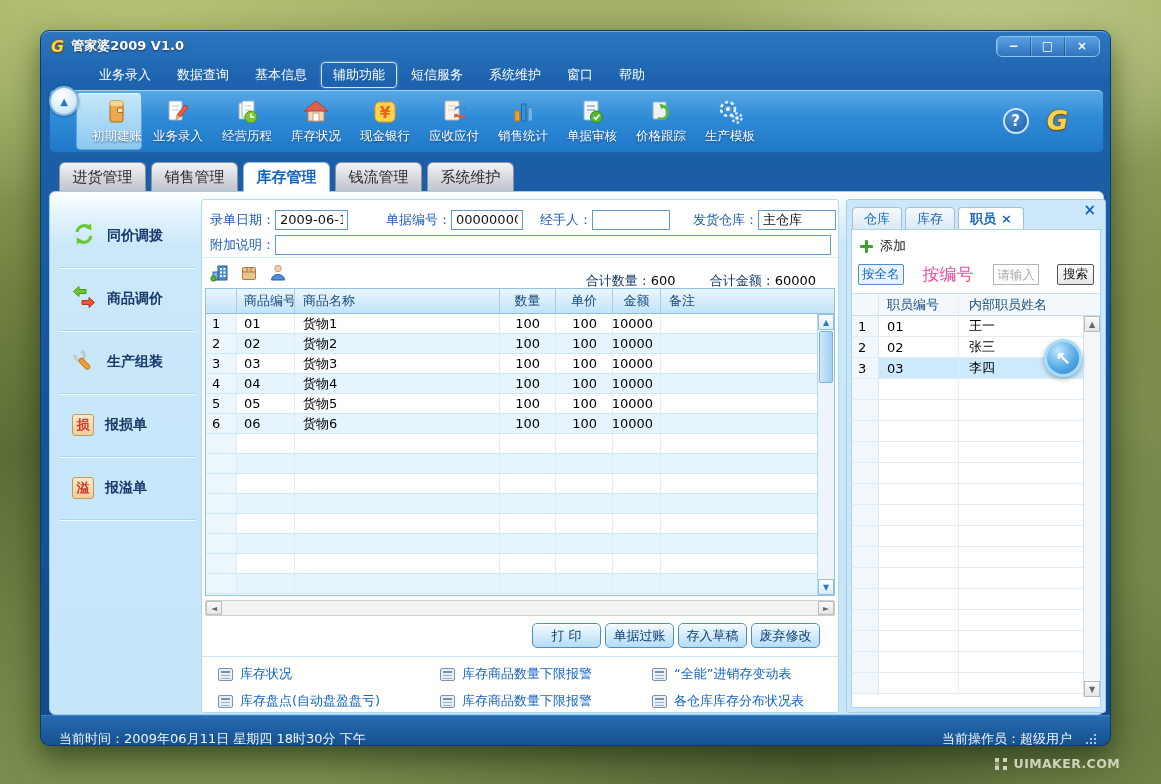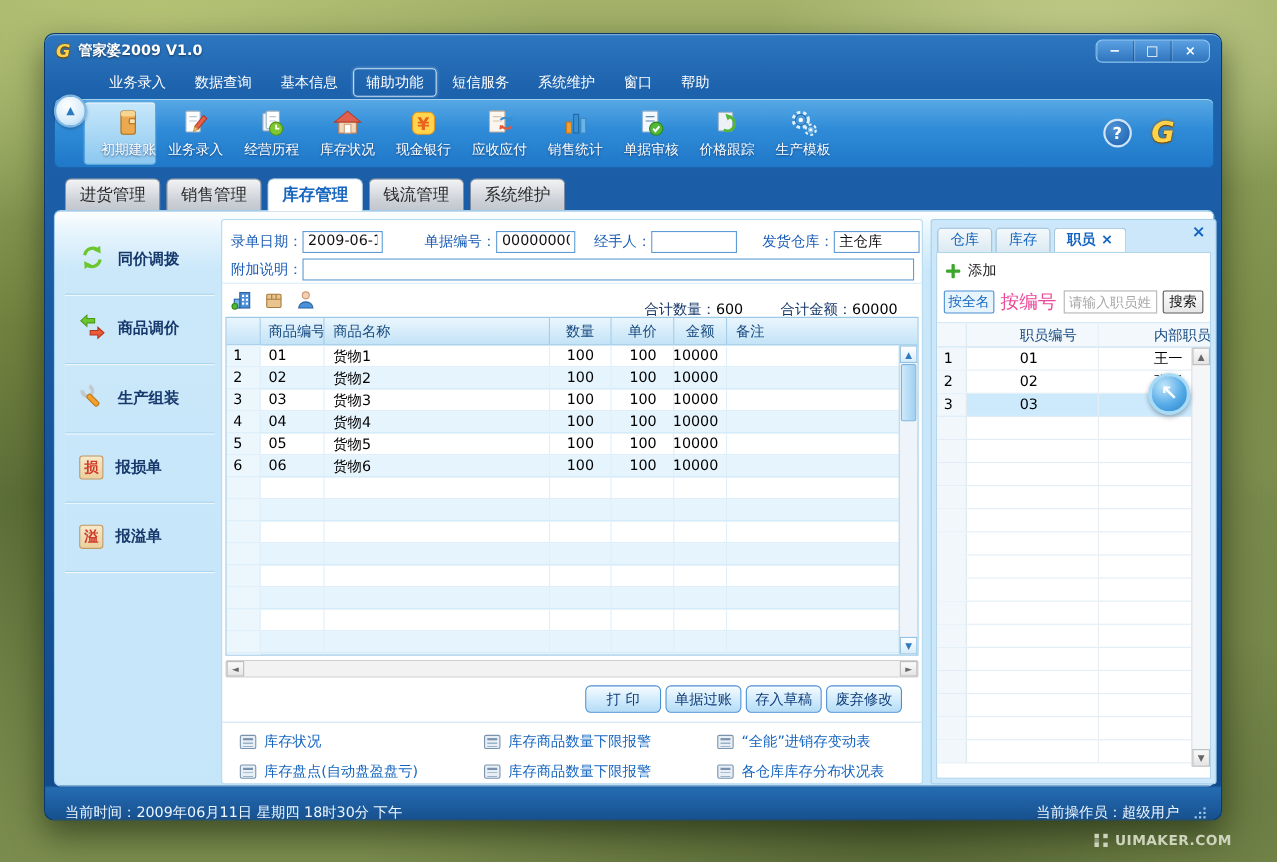--- a/index.html
+++ b/index.html
@@ -135,30 +135,30 @@
   .rp-tabs { position:absolute; top:7px; left:5px; display:flex; gap:3px; }
   .rp-tab { height:25px; line-height:21px; padding:0 11px; font-size:13px; color:#1565c0;
     background:linear-gradient(180deg,#f4f9fc,#d9e8f2); border:1px solid #9fc0d8; border-radius:4px 4px 0 0; }
   .rp-tab.active { background:#fff; border-bottom-color:#fff; font-weight:bold; }
   .rp-tab .tab-x { margin-left:5px; font-weight:bold; color:#1565c0; }
   .rp-card { position:absolute; left:4px; right:4px; top:29px; bottom:4px; background:#fff; border:1px solid #b0d4ea; overflow:hidden; }
   .rp-add-row { display:flex; align-items:center; gap:7px; padding:7px 8px 5px 8px; font-size:13px; color:#222; }
   .plus-ic { width:13px; height:13px; position:relative; }
   .plus-ic::before { content:""; position:absolute; left:0; right:0; top:5px; height:3px; background:#3aa62a; border-radius:1px; }
   .plus-ic::after { content:""; position:absolute; top:0; bottom:0; left:5px; width:3px; background:#3aa62a; border-radius:1px; }
-  .rp-filter { display:flex; align-items:center; gap:5px; padding:2px 6px 6px 6px; }
+  .rp-filter { display:flex; align-items:center; gap:18px; padding:2px 6px 6px 6px; }
   .by-name { font-size:12.5px; color:#1565c0; border:1px solid #4a8fd4; background:#e8f4fd; padding:1px 3px; border-radius:2px; }
   .by-code { font-size:17px; color:#ec4899; padding:1px 1px; white-space:nowrap; }
   .rp-search-input { flex:1; min-width:0; height:21px; border:1px solid #b4b4b4; font-size:12.5px; padding:0 4px;
     font-family:"DejaVu Sans","Liberation Sans",sans-serif; }
   .rp-search-input::placeholder { color:#a8a8a8; }
   .search-btn { height:21px; padding:0 5px; font-size:12.5px; color:#111; border:1px solid #555; border-radius:2px;
     background:linear-gradient(180deg,#fdfdfd,#e6e6e6); font-family:"DejaVu Sans","Liberation Sans",sans-serif; }
   .rp-table { position:relative; border-top:1px solid #c8dff0; height:404px; }
-  .rrow { display:flex; height:21px; border-bottom:1px solid #e2edf5;gap:40px; }
+  .rrow { display:flex; height:21px; border-bottom:1px solid #e2edf5; }
   .rhead { height:22px; background:#f2f8fc; border-bottom:1px solid #c8dff0; }
   .rhead .rc { color:#174a80; font-size:13px; }
   .rc { display:flex; align-items:center; font-size:13px; color:#000; overflow:hidden; white-space:nowrap; }
   .rc0 { width:27px; padding-left:6px; background:#f2f7fb; border-right:1px solid #dde9f2; }
   .rhead .rc0 { background:transparent; }
   .rc1 { width:80px; padding-left:8px; border-right:1px solid #e6eff6; }
   .rc2 { flex:1; padding-left:10px; }
   .rrow.selected { background:#cdeafc; }
   .rp-vscroll { position:absolute; right:0; top:22px; bottom:0; width:17px; background:#f4f6f8; border-left:1px solid #d4e2ec; }
   .rp-vscroll .sbtn { width:100%; background:linear-gradient(180deg,#fafafa,#e4e4e4); border:1px solid #bbb; color:#666; }

